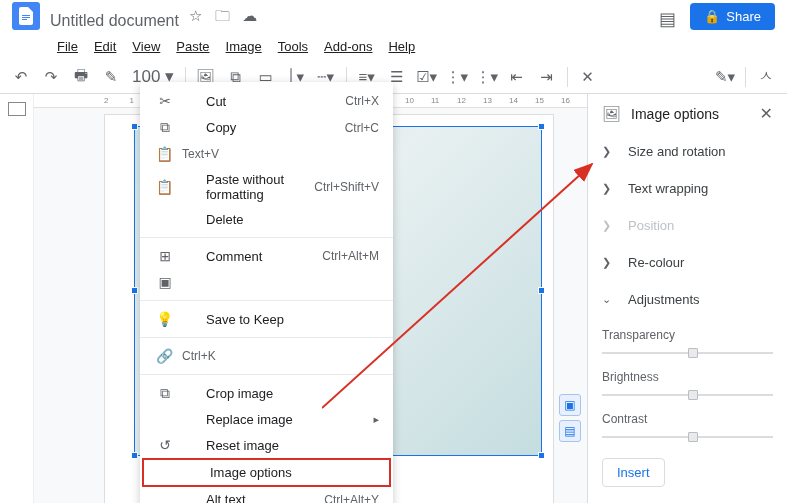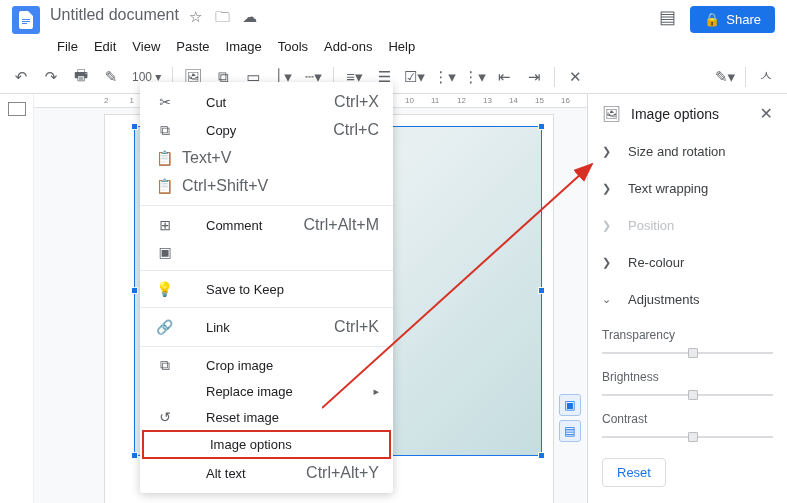--- a/index.html
+++ b/index.html
@@ -1,34 +1,34 @@
 <!DOCTYPE html>
 <html><head>
 <meta charset="utf-8">
 <style>
   * { box-sizing: border-box; margin: 0; padding: 0; font-family: Arial, sans-serif; }
   body { width: 787px; height: 503px; overflow: hidden; background: #fff; position: relative; }
   
-  .top-bar { display: flex; align-items: flex-start; padding: 6px 12px; height: 36px; }
+  .top-bar { display: flex; align-items: flex-end; padding: 6px 12px; height: 36px; }
   .docs-logo { width: 28px; height: 28px; background: #4285f4; border-radius: 3px; display:flex; align-items:center; justify-content:center; margin-right:10px; }
   .docs-logo svg { fill:#fff; }
   .doc-title { color:#5f6368; font-size:16px; margin-right:10px; }
   .title-icons span { color:#5f6368; margin-right:8px; font-size:15px; cursor:pointer; }
   .spacer { flex:1; }
   .comment-icon { color:#5f6368; margin-right:14px; font-size:18px; }
   .share-btn { background:#1a73e8; color:#fff; border:none; padding:6px 14px; border-radius:4px; font-size:13px; font-weight:500; cursor:pointer; display:flex; align-items:center; gap:6px; }
   
   .menu-bar { display:flex; align-items:center; padding:0 12px 4px 50px; height:24px; font-size:13px; color:#202124; gap:2px; }
-  .menu-bar .mi { padding:2px 7px; cursor:pointer; }
+  .menu-bar .mi { padding:2px 7px; cursor:pointer;text-decoration:underline; }
   .last-edit { color:#5f6368; text-decoration:underline; margin-left:12px; font-size:12px; }
   
   .toolbar { display:flex; align-items:center; padding:3px 8px; border-bottom:1px solid #dadce0; height:34px; gap:4px; color:#5f6368; }
   .tb-btn { width:26px; height:26px; display:flex; align-items:center; justify-content:center; cursor:pointer; font-size:15px; border-radius:2px; }
   .tb-sep { width:1px; height:20px; background:#dadce0; margin:0 3px; }
-  .zoom { font-size:12px; padding:0 4px; }
+  .zoom { font-size:17px; padding:0 4px; }
   
   .workspace { display:flex; height:calc(100% - 94px); }
   .left-tab { width:34px; border-right:1px solid #eee; padding-top:8px; display:flex; justify-content:center; }
   .left-tab .outline { width:18px; height:14px; border:1px solid #888; position:relative; }
   
   .canvas-area { flex:1; background:#f8f9fa; position:relative; overflow:hidden; }
   .ruler { height:14px; background:#fff; border-bottom:1px solid #e0e0e0; font-size:8px; color:#888; display:flex; align-items:center; padding-left:70px; gap:21px; }
   .ruler span { width:5px; }
   .page { position:absolute; left:70px; top:20px; width:450px; height:460px; background:#fff; border:1px solid #ddd; }
   .sel-img { position:absolute; left:100px; top:32px; width:408px; height:330px; border:1px solid #1a73e8; background:linear-gradient(135deg,#d4e8ec 0%,#e8f0f1 40%,#c5dde0 100%); }
@@ -37,21 +37,21 @@
   .h-tm{top:-4px;left:50%;margin-left:-4px}.h-bm{bottom:-4px;left:50%;margin-left:-4px}
   .h-ml{top:50%;left:-4px;margin-top:-4px}.h-mr{top:50%;right:-4px;margin-top:-4px}
   
   .wrap-icons { position:absolute; right:6px; top:300px; display:flex; flex-direction:column; gap:4px; }
   .wi { width:22px; height:22px; border:1px solid #a5c5f0; border-radius:3px; background:#e8f0fe; display:flex; align-items:center; justify-content:center; color:#1a73e8; font-size:12px; }
   
   .context-menu { position:absolute; left:140px; top:82px; width:253px; background:#fff; box-shadow:0 2px 10px rgba(0,0,0,0.2); border-radius:3px; padding:6px 0; font-size:13px; z-index:10; }
   .cm-item { display:flex; align-items:center; padding:5px 14px; cursor:pointer; color:#202124; }
   .cm-icon { width:22px; color:#5f6368; font-size:14px; text-align:center; margin-right:6px; }
   .cm-label { flex:1;margin-left:24px; }
-  .cm-shortcut { color:#5f6368; font-size:16px; }
+  .cm-shortcut { color:#5f6368; font-size:12px; }
   .cm-sep { height:1px; background:#e8eaed; margin:5px 0; }
   .cm-sub { color:#5f6368; font-size:11px; margin-left:auto; }
   .cm-highlight { border:2px solid #d93025; margin:0 2px; }
   
   .side-panel { width:200px; border-left:1px solid #dadce0; padding:0; background:#fff; }
   .sp-header { display:flex; align-items:center; padding:10px 14px; font-size:14px; color:#202124; }
   .sp-header .sp-icon { color:#5f6368; margin-right:10px; font-size:15px; }
   .sp-close { margin-left:auto; color:#5f6368; cursor:pointer; font-size:16px; }
   .sp-section { display:flex; align-items:center; padding:11px 14px; font-size:13px; color:#3c4043; cursor:pointer; }
   .sp-section.disabled { color:#bdc1c6; }
@@ -211,21 +211,21 @@
       <div class="adj-label">Brightness</div>
       <div class="slider">
           <div class="sl-track"></div>
           <div class="sl-thumb"></div>
         </div>
       <div class="adj-label">Contrast</div>
       <div class="slider">
           <div class="sl-track"></div>
           <div class="sl-thumb"></div>
         </div>
-      <button class="reset-btn">Reset</button>
+      <button class="reset-btn">Insert</button>
     </div>
   </div>
 </div>
 
 <div class="context-menu">
   <div class="cm-item">
       <span class="cm-icon">✂</span>
       <span class="cm-label">Cut</span>
       <span class="cm-shortcut">Ctrl+X</span>
     </div>
@@ -233,40 +233,44 @@
       <span class="cm-icon">⧉</span>
       <span class="cm-label">Copy</span>
       <span class="cm-shortcut">Ctrl+C</span>
     </div>
   <div class="cm-item">
       <span class="cm-icon">📋</span>
       <span class="cm-shortcut">Text+V</span>
     </div>
   <div class="cm-item">
       <span class="cm-icon">📋</span>
+      <span class="cm-label">Paste without formatting</span>
       <span class="cm-shortcut">Ctrl+Shift+V</span>
+    </div>
+  <div class="cm-item">
+      <span class="cm-icon"></span>
+      <span class="cm-label">Delete</span>
     </div>
   <div class="cm-sep"></div>
   <div class="cm-item">
       <span class="cm-icon">⊞</span>
       <span class="cm-label">Comment</span>
       <span class="cm-shortcut">Ctrl+Alt+M</span>
     </div>
   <div class="cm-item">
       <span class="cm-icon">▣</span>
     </div>
   <div class="cm-sep"></div>
   <div class="cm-item">
       <span class="cm-icon">💡</span>
       <span class="cm-label">Save to Keep</span>
     </div>
   <div class="cm-sep"></div>
   <div class="cm-item">
       <span class="cm-icon">🔗</span>
-      <span class="cm-label">Link</span>
       <span class="cm-shortcut">Ctrl+K</span>
     </div>
   <div class="cm-sep"></div>
   <div class="cm-item">
       <span class="cm-icon">⧉</span>
       <span class="cm-label">Crop image</span>
     </div>
   <div class="cm-item">
       <span class="cm-icon"></span>
       <span class="cm-label">Replace image</span>

